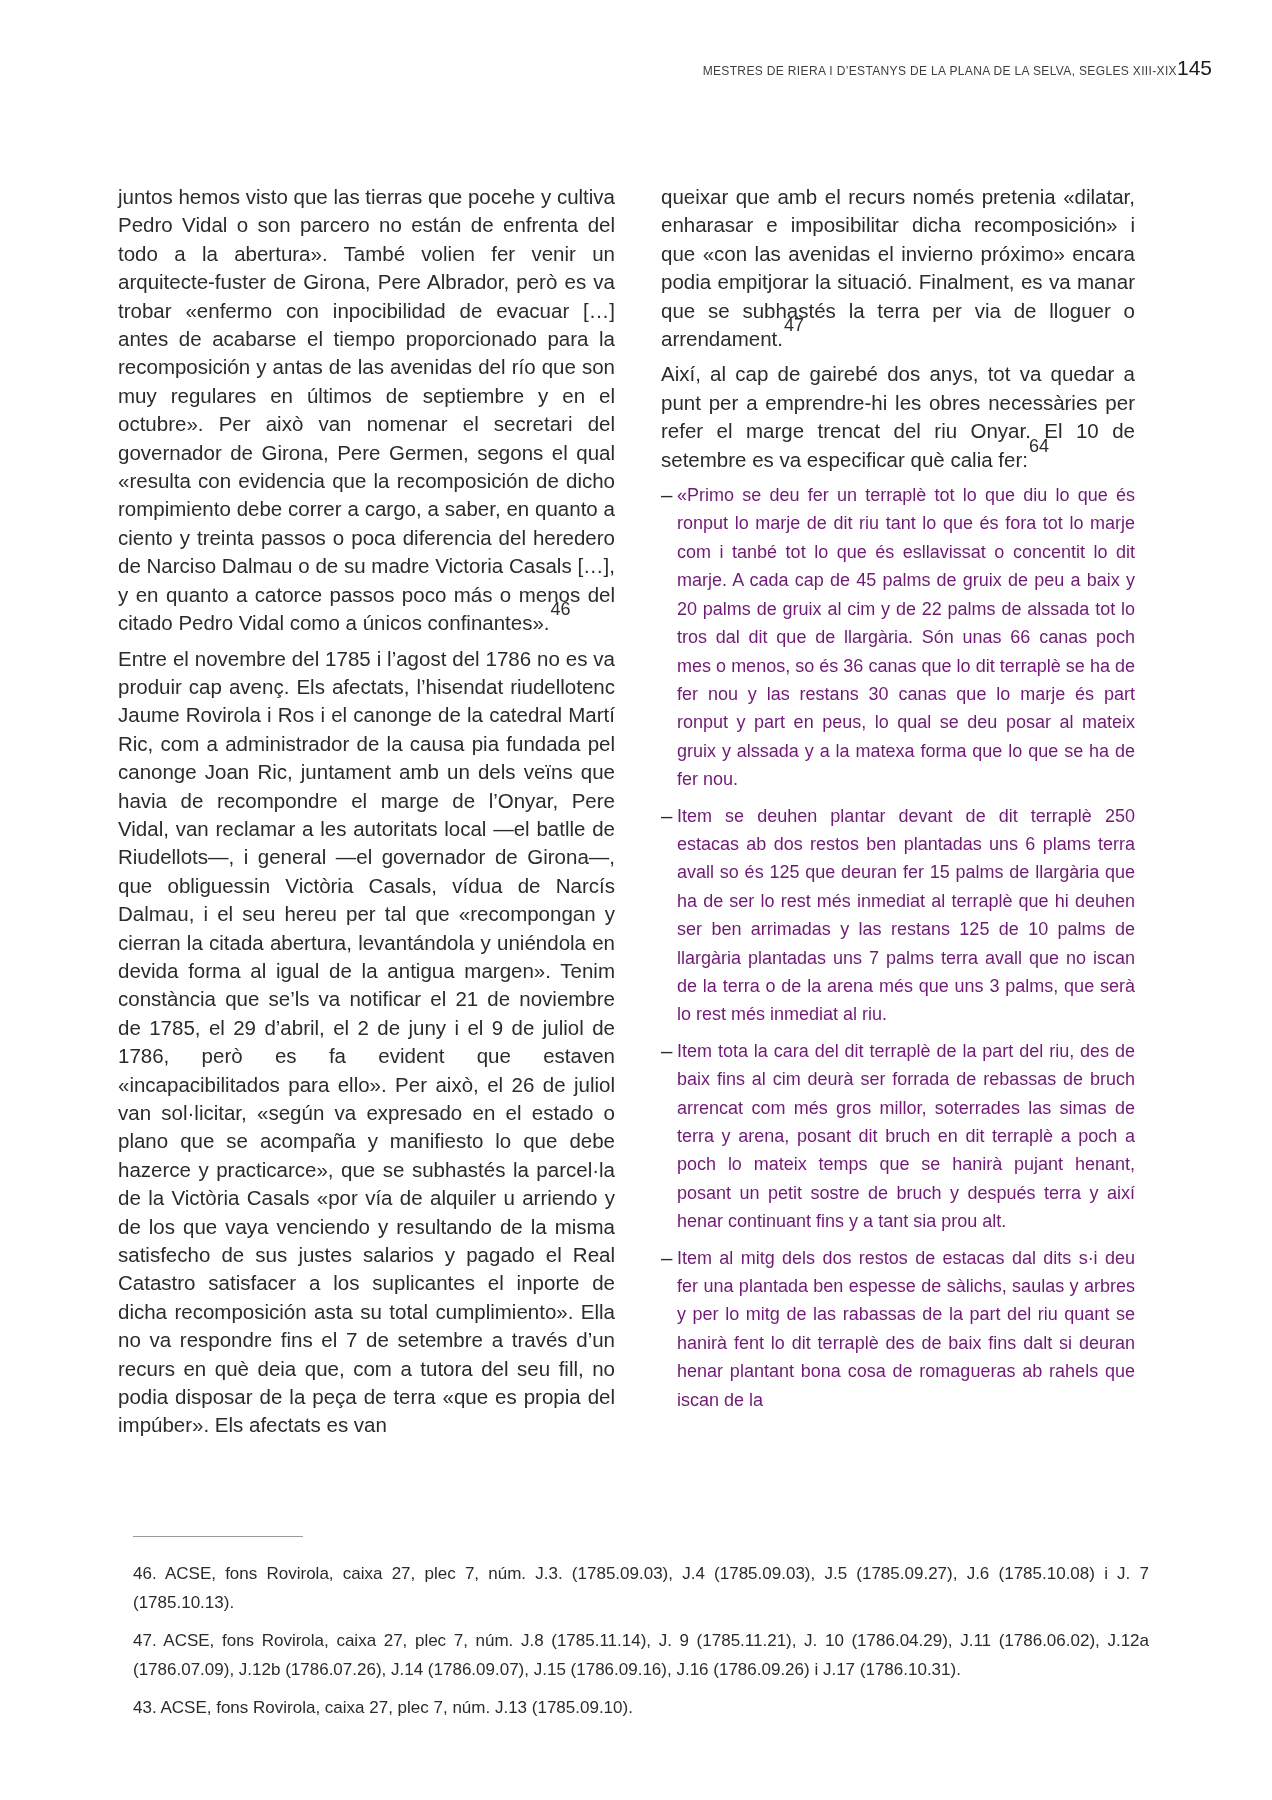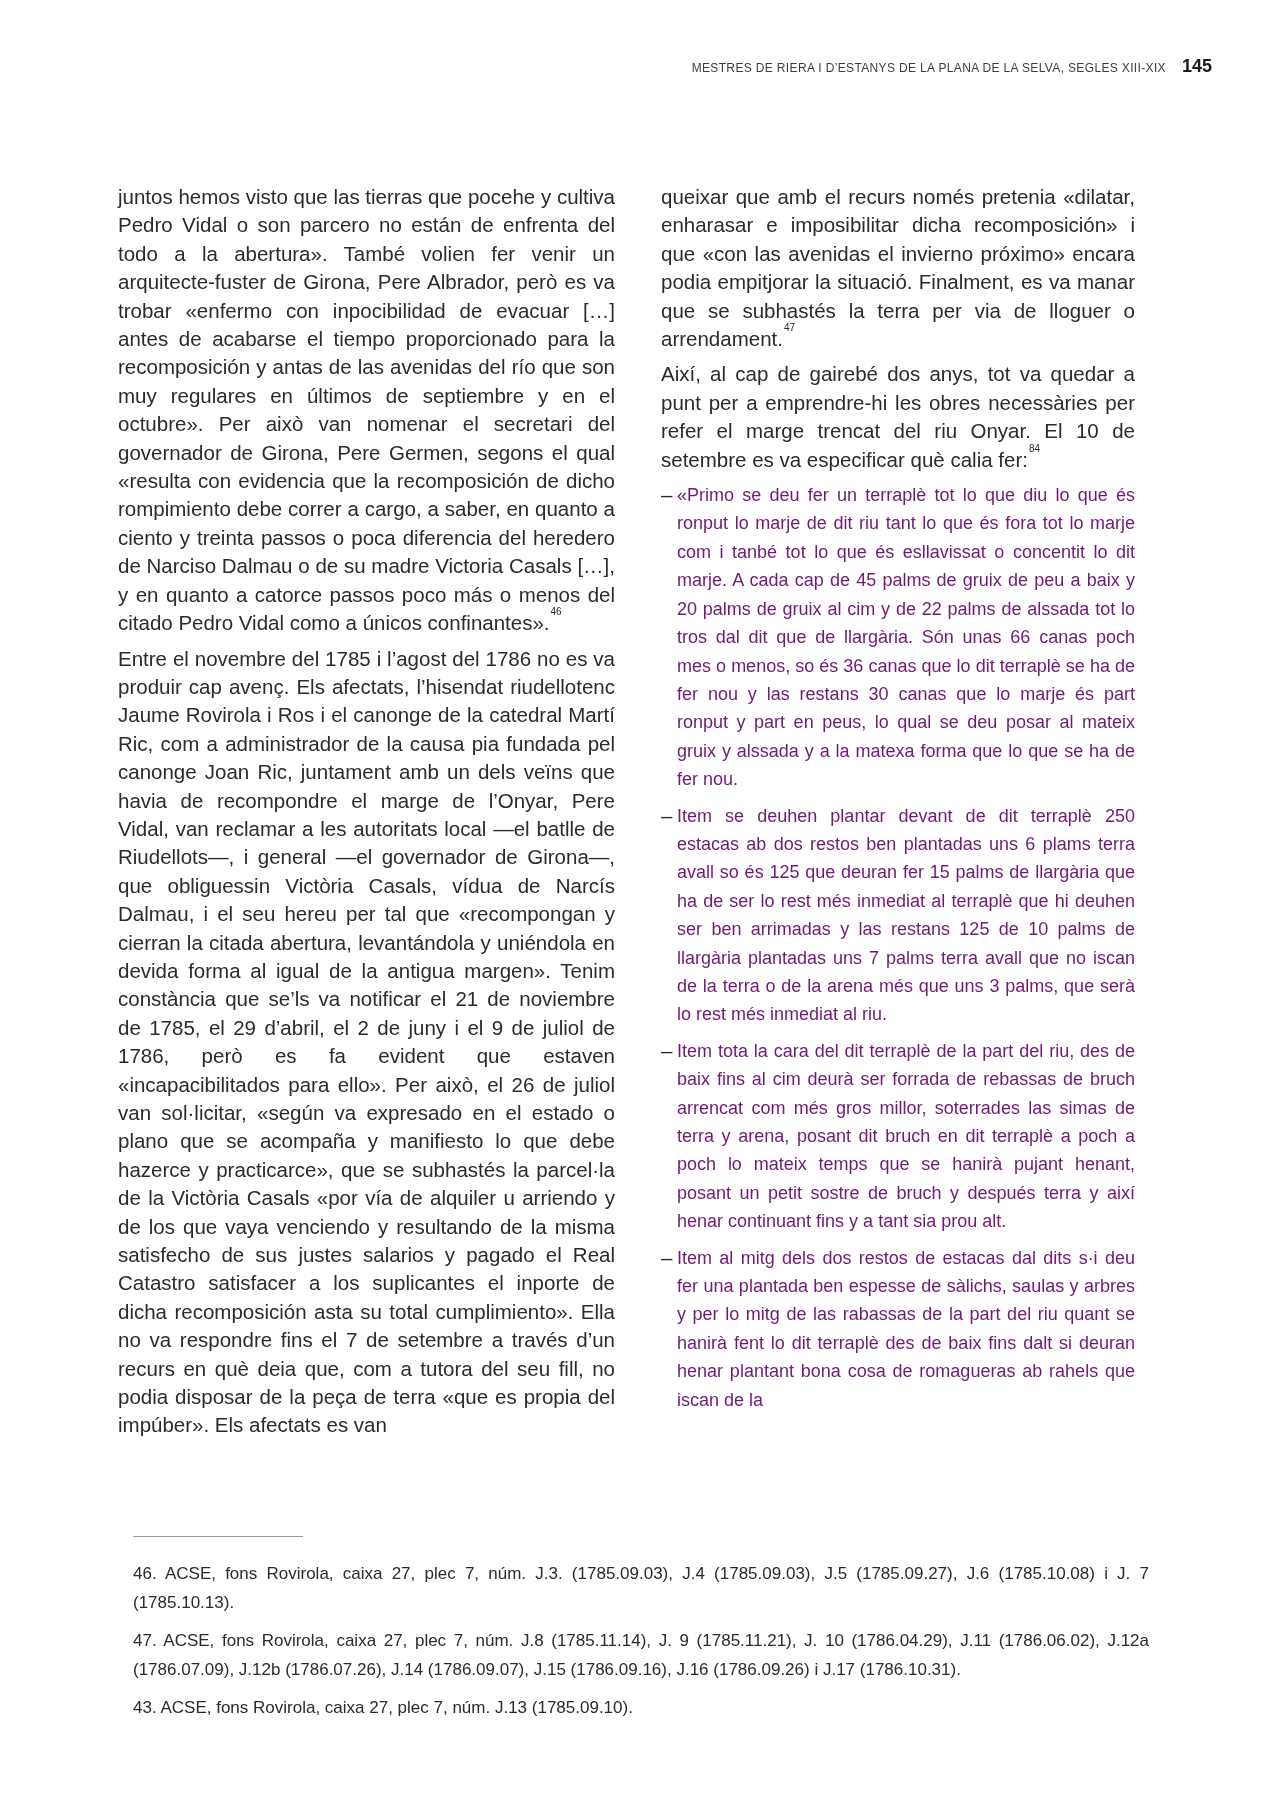--- a/index.html
+++ b/index.html
@@ -25,45 +25,44 @@
     right: 60px;
     text-align: right;
     white-space: nowrap;
   }
   .running-title {
     font-size: 12px;
     letter-spacing: 0.35px;
     color: #3d3d3d;
   }
   .page-number {
-    font-size: 18px;
-    font-weight: 700;
+    font-size: 21px;
+    font-weight: 400;
     color: #1a1a1a;
-    margin-left: 16px;
   }
   
   .columns {
     position: absolute;
     top: 183px;
     left: 118px;
     width: 1006px;
     display: flex;
     gap: 46px;
   }
   .col-left  { width: 497px; flex: none; }
   .col-right { width: 474px; flex: none; }
   p.body {
     margin: 0 0 7px 0;
     font-size: 20.5px;
     line-height: 28.4px;
     text-align: justify;
     color: #2b2b2b;
   }
   sup.fnref {
-    font-size: 10px;
+    font-size: 18px;
     line-height: 0;
     position: relative;
     top: -7px;
     margin-left: 1px;
   }
   .list-item {
     display: flex;
     margin: 0 0 8px 0;
   }
   .list-item .marker {
@@ -112,21 +111,21 @@
 
   <div class="columns">
 
     <div class="col-left">
       <p class="body"><span>juntos hemos visto que las tierras que pocehe y cultiva Pedro Vidal o son parcero no están de enfrenta del todo a la abertura». També volien fer venir un arquitecte-fuster de Girona, Pere Albrador, però es va trobar «enfermo con inpocibilidad de evacuar […] antes de acabarse el tiempo proporcionado para la recomposición y antas de las avenidas del río que son muy regulares en últimos de septiembre y en el octubre». Per això van nomenar el secretari del governador de Girona, Pere Germen, segons el qual «resulta con evidencia que la recomposición de dicho rompimiento debe correr a cargo, a saber, en quanto a ciento y treinta passos o poca diferencia del heredero de Narciso Dalmau o de su madre Victoria Casals […], y en quanto a catorce passos poco más o menos del citado Pedro Vidal como a únicos confinantes».</span><sup class="fnref">46</sup></p>
       <p class="body"><span>Entre el novembre del 1785 i l’agost del 1786 no es va produir cap avenç. Els afectats, l’hisendat riudellotenc Jaume Rovirola i Ros i el canonge de la catedral Martí Ric, com a administrador de la causa pia fundada pel canonge Joan Ric, juntament amb un dels veïns que havia de recompondre el marge de l’Onyar, Pere Vidal, van reclamar a les autoritats local —el batlle de Riudellots—, i general —el governador de Girona—, que obliguessin Victòria Casals, vídua de Narcís Dalmau, i el seu hereu per tal que «recompongan y cierran la citada abertura, levantándola y uniéndola en devida forma al igual de la antigua margen». Tenim constància que se’ls va notificar el 21 de noviembre de 1785, el 29 d’abril, el 2 de juny i el 9 de juliol de 1786, però es fa evident que estaven «incapacibilitados para ello». Per això, el 26 de juliol van sol·licitar, «según va expresado en el estado o plano que se acompaña y manifiesto lo que debe hazerce y practicarce», que se subhastés la parcel·la de la Victòria Casals «por vía de alquiler u arriendo y de los que vaya venciendo y resultando de la misma satisfecho de sus justes salarios y pagado el Real Catastro satisfacer a los suplicantes el inporte de dicha recomposición asta su total cumplimiento». Ella no va respondre fins el 7 de setembre a través d’un recurs en què deia que, com a tutora del seu fill, no podia disposar de la peça de terra «que es propia del impúber». Els afectats es van</span></p>
     </div>
 
     <div class="col-right">
       <p class="body"><span>queixar que amb el recurs només pretenia «dilatar, enharasar e imposibilitar dicha recomposición» i que «con las avenidas el invierno próximo» encara podia empitjorar la situació. Finalment, es va manar que se subhastés la terra per via de lloguer o arrendament.</span><sup class="fnref">47</sup></p>
-      <p class="body"><span>Així, al cap de gairebé dos anys, tot va quedar a punt per a emprendre-hi les obres necessàries per refer el marge trencat del riu Onyar. El 10 de setembre es va especificar què calia fer:</span><sup class="fnref">84</sup></p>
+      <p class="body"><span>Així, al cap de gairebé dos anys, tot va quedar a punt per a emprendre-hi les obres necessàries per refer el marge trencat del riu Onyar. El 10 de setembre es va especificar què calia fer:</span><sup class="fnref">64</sup></p>
 
       <div class="list-item">
         <span class="marker">–</span>
         <span class="item-text">«Primo se deu fer un terraplè tot lo que diu lo que és ronput lo marje de dit riu tant lo que és fora tot lo marje com i tanbé tot lo que és esllavissat o concentit lo dit marje. A cada cap de 45 palms de gruix de peu a baix y 20 palms de gruix al cim y de 22 palms de alssada tot lo tros dal dit que de llargària. Són unas 66 canas poch mes o menos, so és 36 canas que lo dit terraplè se ha de fer nou y las restans 30 canas que lo marje és part ronput y part en peus, lo qual se deu posar al mateix gruix y alssada y a la matexa forma que lo que se ha de fer nou.</span>
       </div>
       <div class="list-item">
         <span class="marker">–</span>
         <span class="item-text">Item se deuhen plantar devant de dit terraplè 250 estacas ab dos restos ben plantadas uns 6 plams terra avall so és 125 que deuran fer 15 palms de llargària que ha de ser lo rest més inmediat al terraplè que hi deuhen ser ben arrimadas y las restans 125 de 10 palms de llargària plantadas uns 7 palms terra avall que no iscan de la terra o de la arena més que uns 3 palms, que serà lo rest més inmediat al riu.</span>
       </div>
       <div class="list-item">

